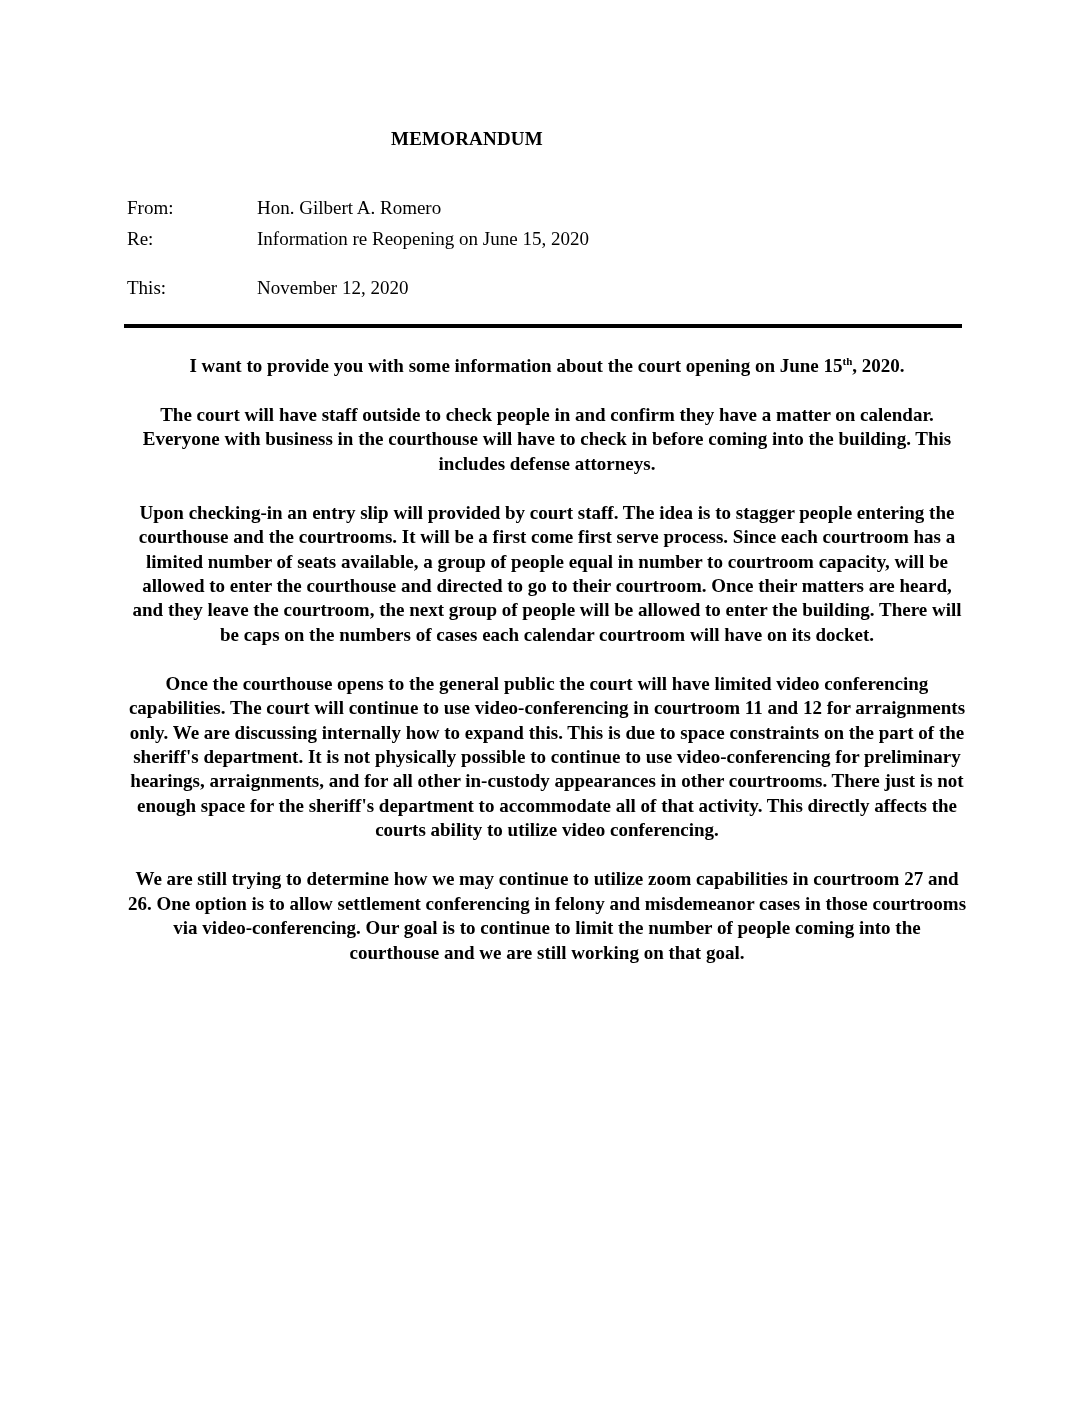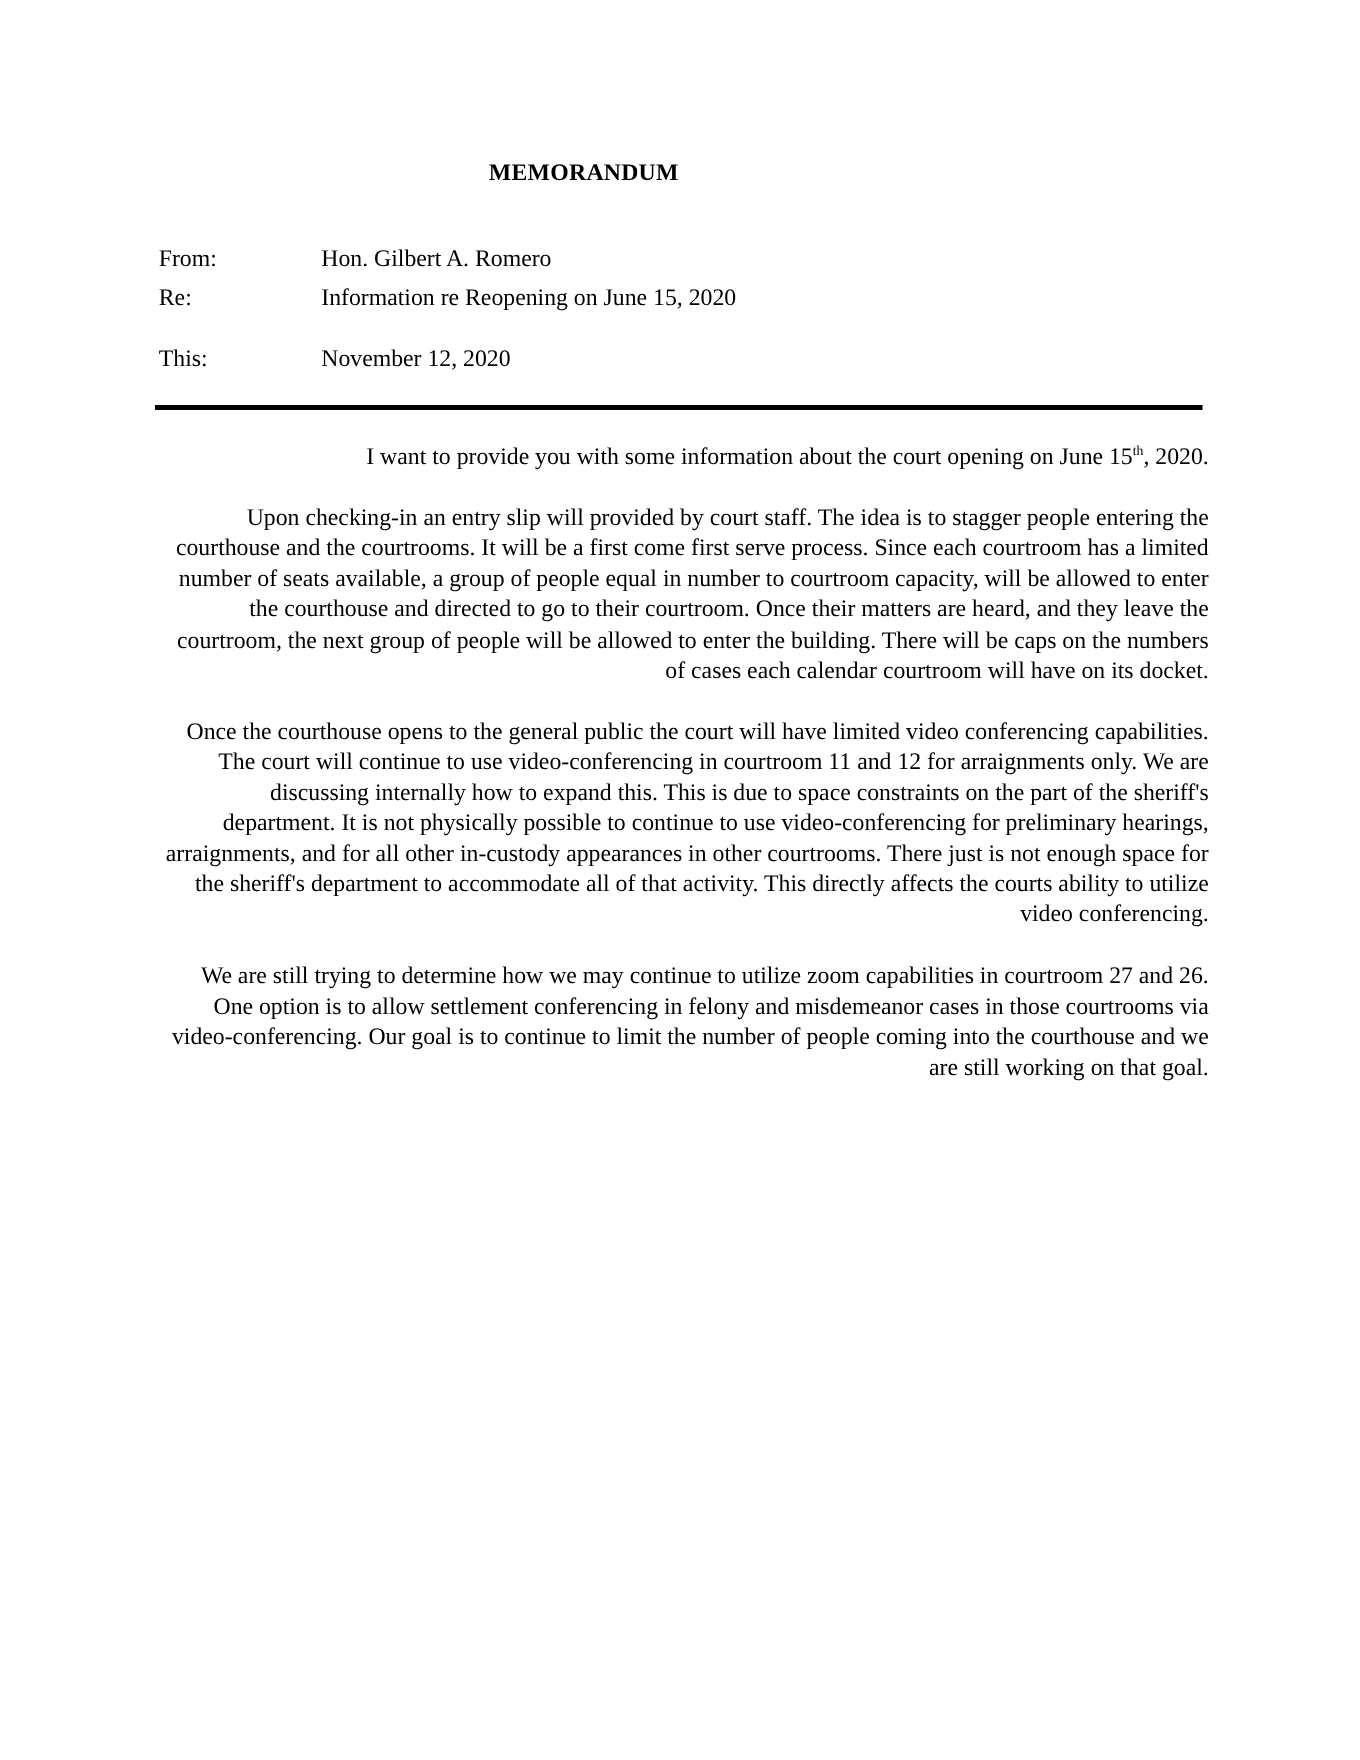--- a/index.html
+++ b/index.html
@@ -56,21 +56,22 @@
     .body {
       position: absolute;
       left: 127px;
       top: 354px;
       width: 840px;
       font-size: 19px;
       line-height: 24.4px;
     }
     .body p {
       margin: 0 0 24.6px 0;
-      text-align: right;
+      text-align: center;
+      font-weight: bold;
     }
     sup {
       font-size: 11px;
       line-height: 0;
       vertical-align: super;
     }
   </style>
 </head>
 <body>
 
@@ -87,18 +88,19 @@
   </div>
 
   <div class="header-row" style="top:276px;">
     <span class="lbl">This:</span><span class="val">November 12, 2020</span>
   </div>
 
   <div class="rule"></div>
 
   <div class="body">
     <p><span>I want to provide you with some information about the court opening on June 15</span><sup>th</sup><span>, 2020.</span></p>
+    <p>The court will have staff outside to check people in and confirm they have a matter on calendar. Everyone with business in the courthouse will have to check in before coming into the building. This includes defense attorneys.</p>
     <p>Upon checking-in an entry slip will provided by court staff. The idea is to stagger people entering the courthouse and the courtrooms. It will be a first come first serve process. Since each courtroom has a limited number of seats available, a group of people equal in number to courtroom capacity, will be allowed to enter the courthouse and directed to go to their courtroom. Once their matters are heard, and they leave the courtroom, the next group of people will be allowed to enter the building. There will be caps on the numbers of cases each calendar courtroom will have on its docket.</p>
     <p>Once the courthouse opens to the general public the court will have limited video conferencing capabilities. The court will continue to use video-conferencing in courtroom 11 and 12 for arraignments only. We are discussing internally how to expand this. This is due to space constraints on the part of the sheriff's department. It is not physically possible to continue to use video-conferencing for preliminary hearings, arraignments, and for all other in-custody appearances in other courtrooms. There just is not enough space for the sheriff's department to accommodate all of that activity. This directly affects the courts ability to utilize video conferencing.</p>
     <p>We are still trying to determine how we may continue to utilize zoom capabilities in courtroom 27 and 26. One option is to allow settlement conferencing in felony and misdemeanor cases in those courtrooms via video-conferencing. Our goal is to continue to limit the number of people coming into the courthouse and we are still working on that goal.</p>
   </div>
 
 </div>
 
 </body></html>

